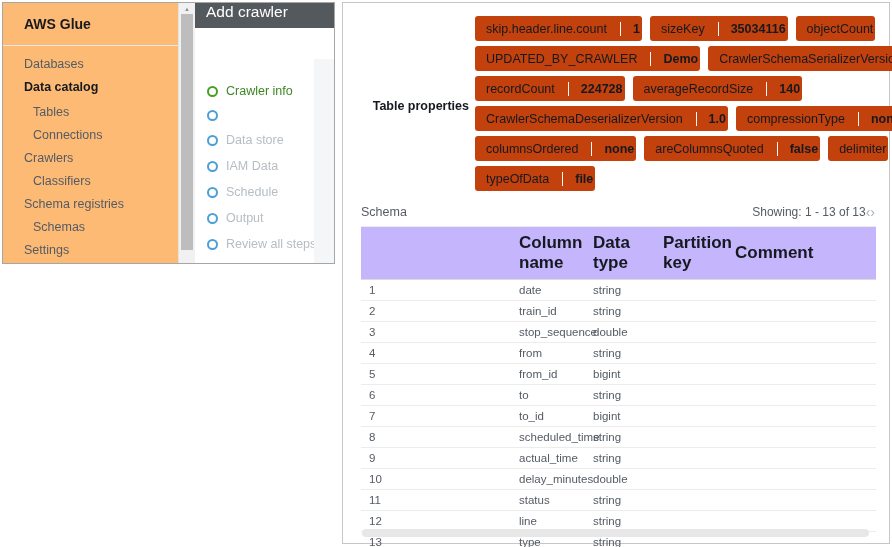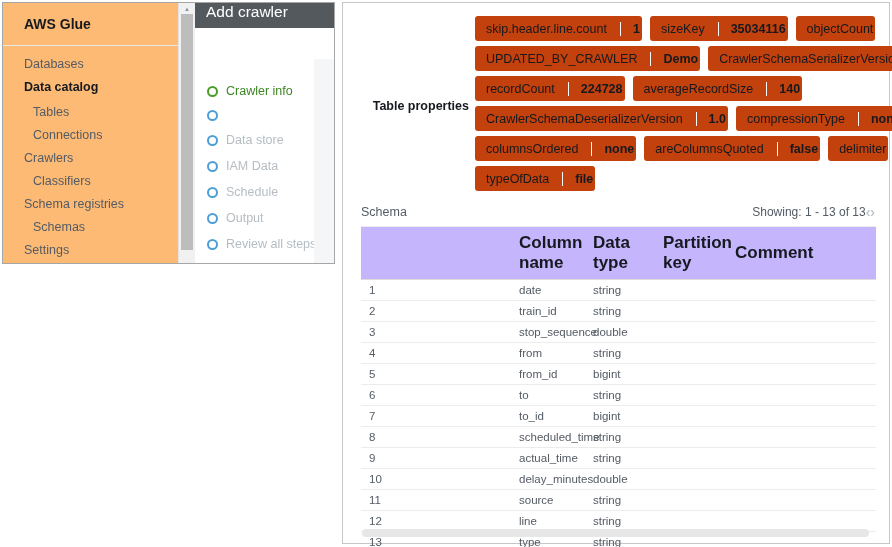--- a/index.html
+++ b/index.html
@@ -285,21 +285,21 @@
         </tr>
         <tr>
           <td>10</td>
           <td>delay_minutes</td>
           <td>double</td>
           <td></td>
           <td></td>
         </tr>
         <tr>
           <td>11</td>
-          <td>source</td>
+          <td>status</td>
           <td>string</td>
           <td></td>
           <td></td>
         </tr>
         <tr>
           <td>12</td>
           <td>line</td>
           <td>string</td>
           <td></td>
           <td></td>

